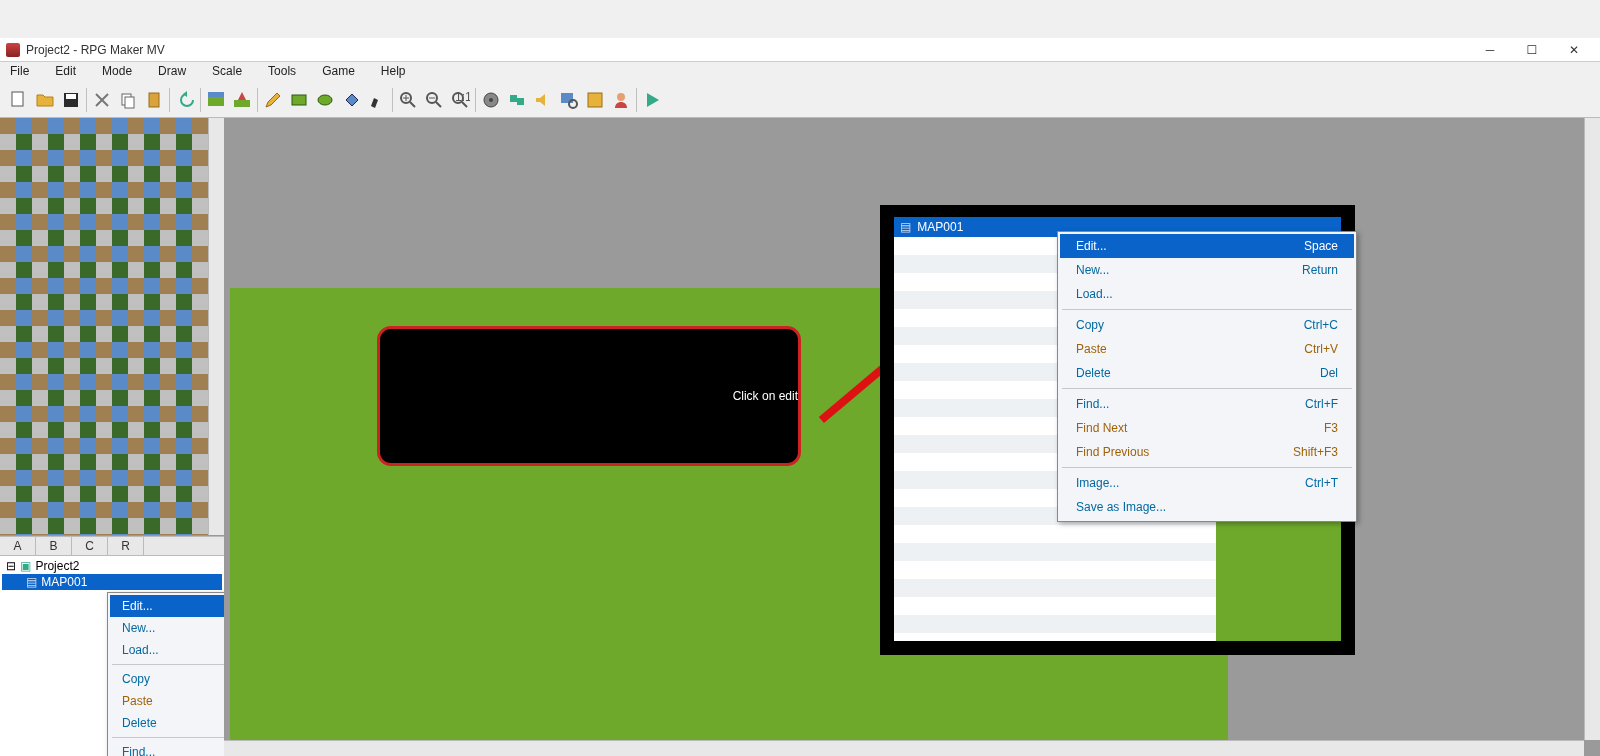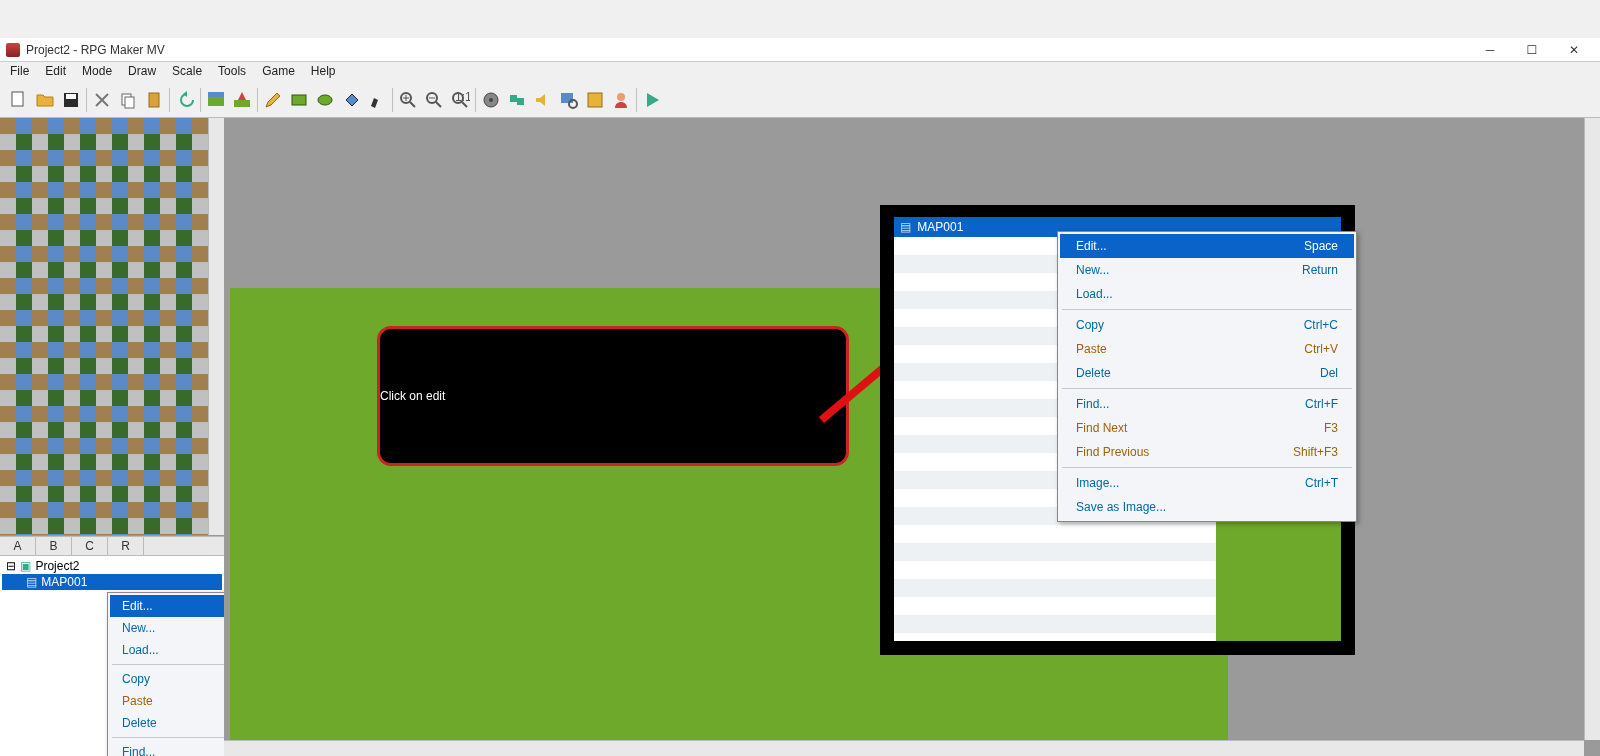--- a/index.html
+++ b/index.html
@@ -3,40 +3,40 @@
 <meta charset="utf-8">
 <style>
 * { margin: 0; padding: 0; box-sizing: border-box; font-family: "Segoe UI", Tahoma, sans-serif; font-size: 12px; }
 html, body { width: 1600px; height: 756px; overflow: hidden; background: #bbb; }
 .window { width: 100%; height: 100%; display: flex; flex-direction: column; background: #f0f0f0; }
 .titlebar { height: 24px; background: #fff; display: flex; align-items: center; padding: 0 6px; border-bottom: 1px solid #ccc; margin-top: 38px; }
 .titlebar .icon { width: 14px; height: 14px; background: linear-gradient(#c44, #822); margin-right: 6px; border-radius: 2px; }
 .titlebar .title { flex: 1; color: #333; }
 .winbtns { display: flex; gap: 2px; }
 .winbtn { width: 40px; height: 22px; display: flex; align-items: center; justify-content: center; color: #333; }
-.menubar { height: 20px; background: #f0f0f0; display: flex; gap: 12px; padding: 2px 8px; color: #222; }
+.menubar { height: 20px; background: #f0f0f0; display: flex; gap: 22px; padding: 2px 8px; color: #222; }
 .menubar span { padding: 0 2px; }
 .toolbar { height: 36px; background: #f0f0f0; display: flex; align-items: center; padding: 2px 6px; border-bottom: 1px solid #bbb; }
 .tool { width: 26px; height: 26px; display: flex; align-items: center; justify-content: center; border-radius: 3px; }
 .tool svg { width: 20px; height: 20px; }
 .sep { width: 1px; height: 24px; background: #c0c0c0; margin: 0 2px; }
 .workspace { flex: 1; display: flex; position: relative; }
 .leftcol { width: 224px; display: flex; flex-direction: column; }
 .tileset { height: 418px; background: #7b9e3c; position: relative; overflow: hidden; border-bottom: 1px solid #999; }
 .tabs { height: 20px; display: flex; background: #e8e8e8; border-top: 1px solid #bbb; border-bottom: 1px solid #bbb; }
 .tab { width: 36px; text-align: center; border-right: 1px solid #bbb; line-height: 18px; color: #333; }
 .maptree { flex: 1; background: #fff; padding: 2px; position: relative; }
 .treeitem { display: flex; align-items: center; gap: 4px; padding: 1px 4px; }
 .treeitem.sel { background: #0a63c9; color: #fff; }
 .mapview { flex: 1; background: #9a9a9a; position: relative; overflow: hidden; }
 .scrollbar-v { position: absolute; right: 0; top: 0; bottom: 16px; width: 16px; background: #e8e8e8; border-left: 1px solid #bbb; }
 .scrollbar-h { position: absolute; left: 0; right: 16px; bottom: 0; height: 16px; background: #e8e8e8; border-top: 1px solid #bbb; }
 .grass { background: #6fa92c; }
 .stone { background: #555 repeating-linear-gradient(0deg,#404040 0 38px,#303030 38px 40px), repeating-linear-gradient(90deg, rgba(0,0,0,0) 0 60px, #202020 60px 62px); background-blend-mode: normal; }
-.callout { position: absolute; left: 377px; top: 326px; width: 472px; height: 140px; background: #000; border: 3px solid #c22; border-radius: 14px; color: #fff; display: flex; align-items: center; justify-content: flex-start; font-size: 30px; }
+.callout { position: absolute; left: 377px; top: 326px; width: 424px; height: 140px; background: #000; border: 3px solid #c22; border-radius: 14px; color: #fff; display: flex; align-items: center; justify-content: flex-end; font-size: 30px; }
 .arrow { position: absolute; left: 800px; top: 260px; transform: rotate(-10deg); }
 .ctxmenu { position: absolute; background: #f3f5f9; border: 1px solid #888; box-shadow: 2px 2px 5px rgba(0,0,0,.3); min-width: 198px; padding: 2px; font-size: 13px; margin-left: 23px; }
 .ctxmenu .row { display: flex; justify-content: space-between; padding: 4px 12px; color: #0369a1; }
 .ctxmenu .row.sel { background: #0a63c9; color: #fff; }
 .ctxmenu .row.disabled { color: #a16207; }
 .ctxmenu hr { border: none; border-top: 1px solid #c8c8c8; margin: 3px 2px; }
 .zoombox { position: absolute; left: 880px; top: 205px; width: 475px; height: 450px; background: #000; border: 4px solid #000; }
 .zoombox-inner { position: absolute; left: 10px; top: 8px; right: 10px; bottom: 10px; background: #fff; }
 .zoombox .header { position: absolute; left: 10px; top: 8px; right: 10px; height: 20px; background: #0a63c9; color: #fff; padding: 0 6px; font-size: 13px; display: flex; align-items: center; gap: 6px; }
 .zoombox .stripes { position: absolute; left: 10px; top: 28px; width: 322px; bottom: 10px; background: repeating-linear-gradient(#fff 0 18px,#eef1f4 18px 36px); }

